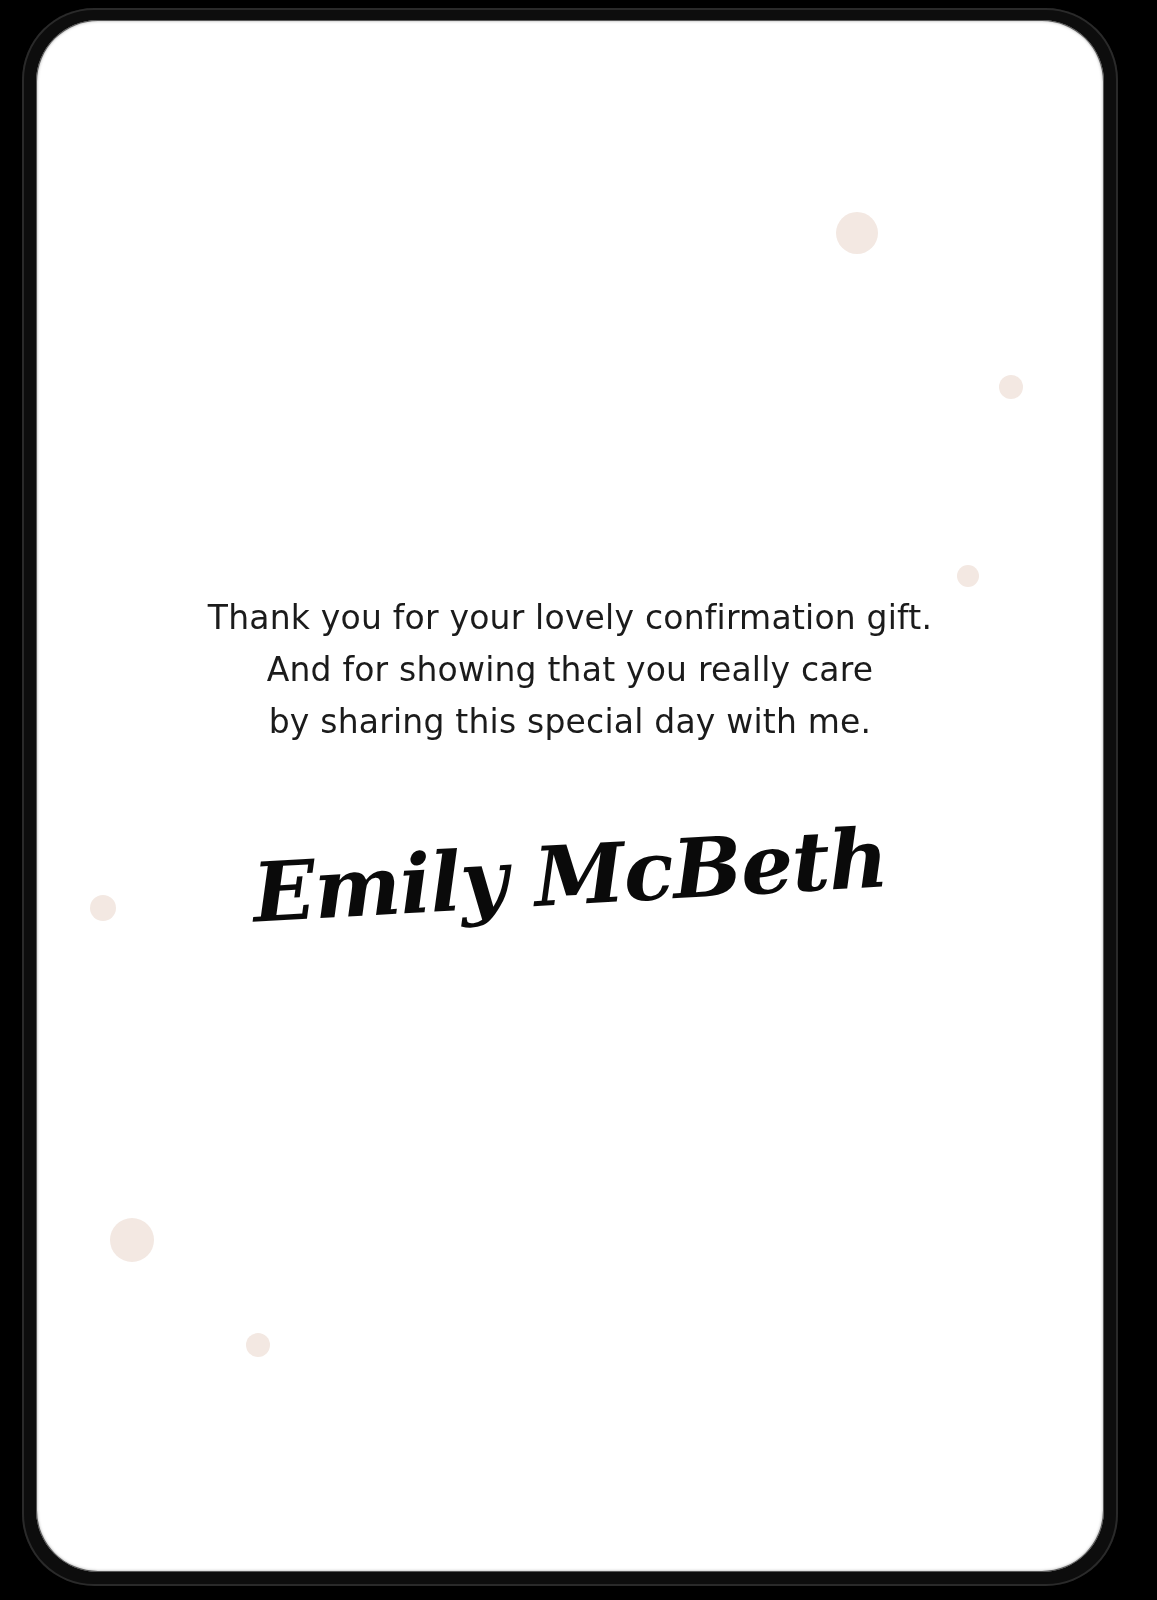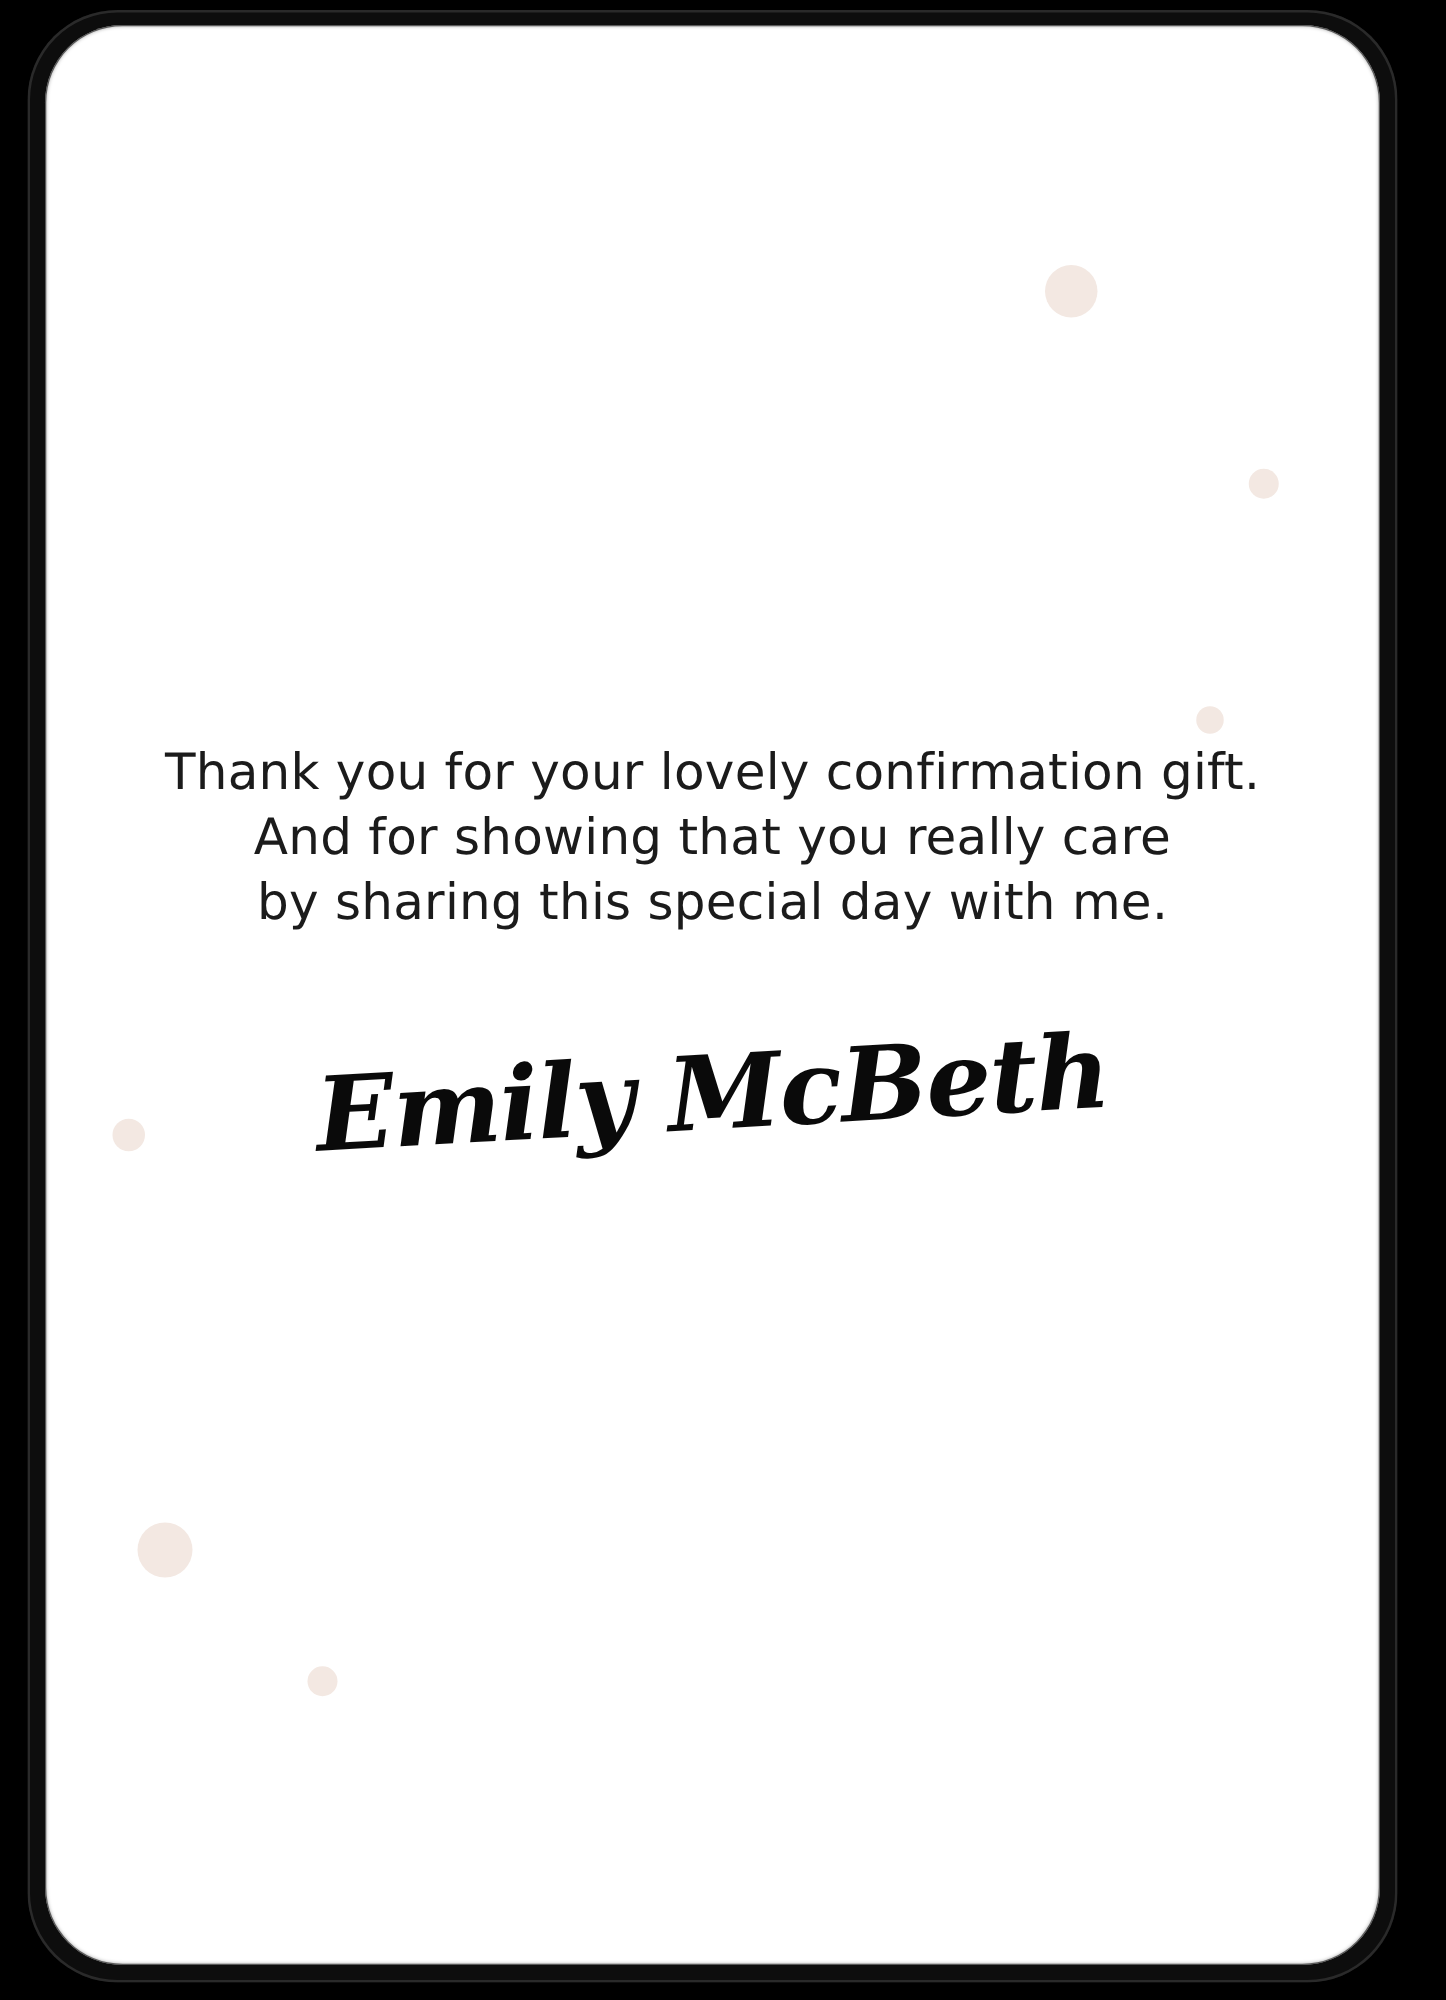--- a/index.html
+++ b/index.html
@@ -72,21 +72,21 @@
     height: 1552px;
   }
 
   .message {
     position: absolute;
     left: 0;
     right: 0;
     top: 572px;
     text-align: center;
     color: #1b1b1b;
-    font-size: 40px;
+    font-size: 33px;
     line-height: 52px;
     letter-spacing: 0.2px;
     font-family: "DejaVu Sans", sans-serif;
     font-weight: 400;
     white-space: pre-line;
   }
 
   .signature {
     position: absolute;
     left: 0;

